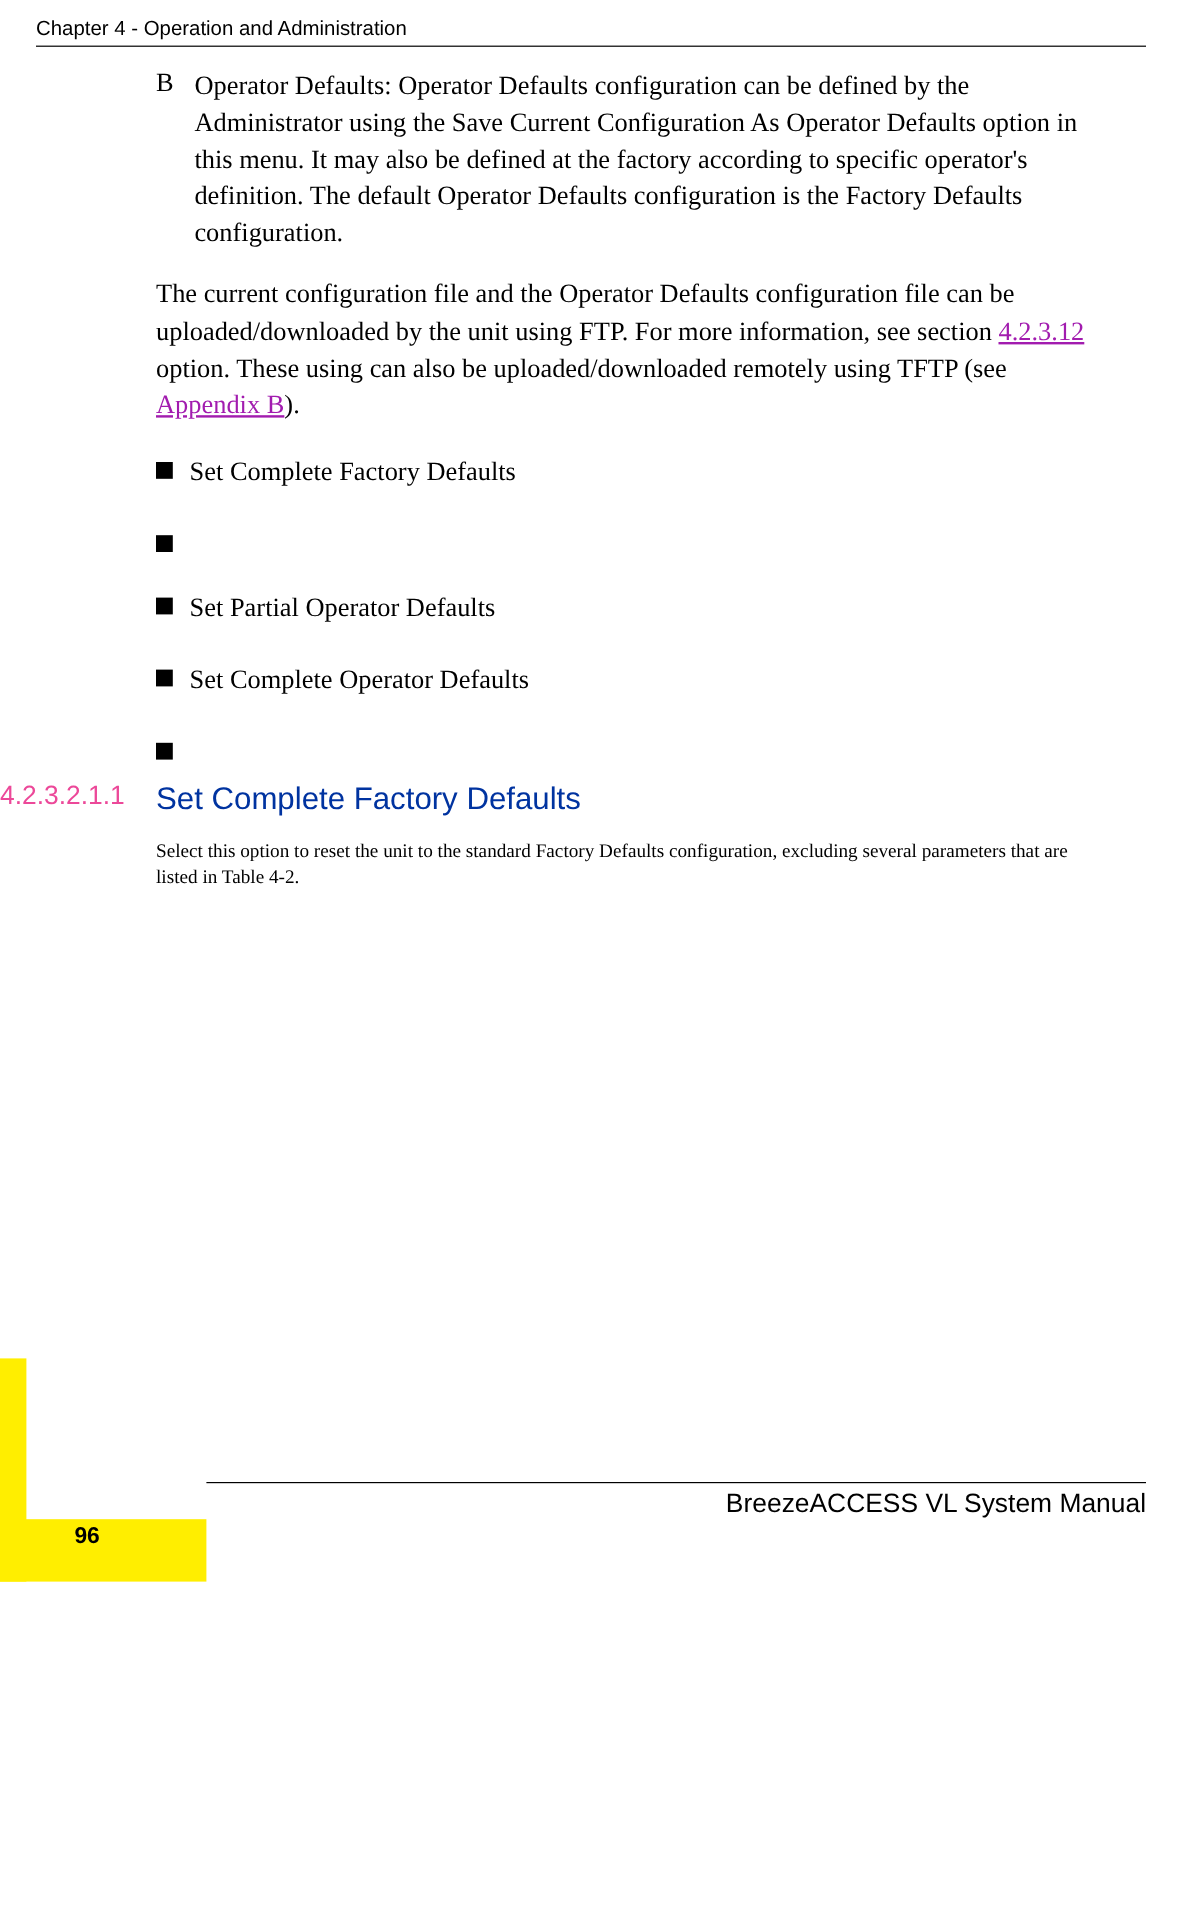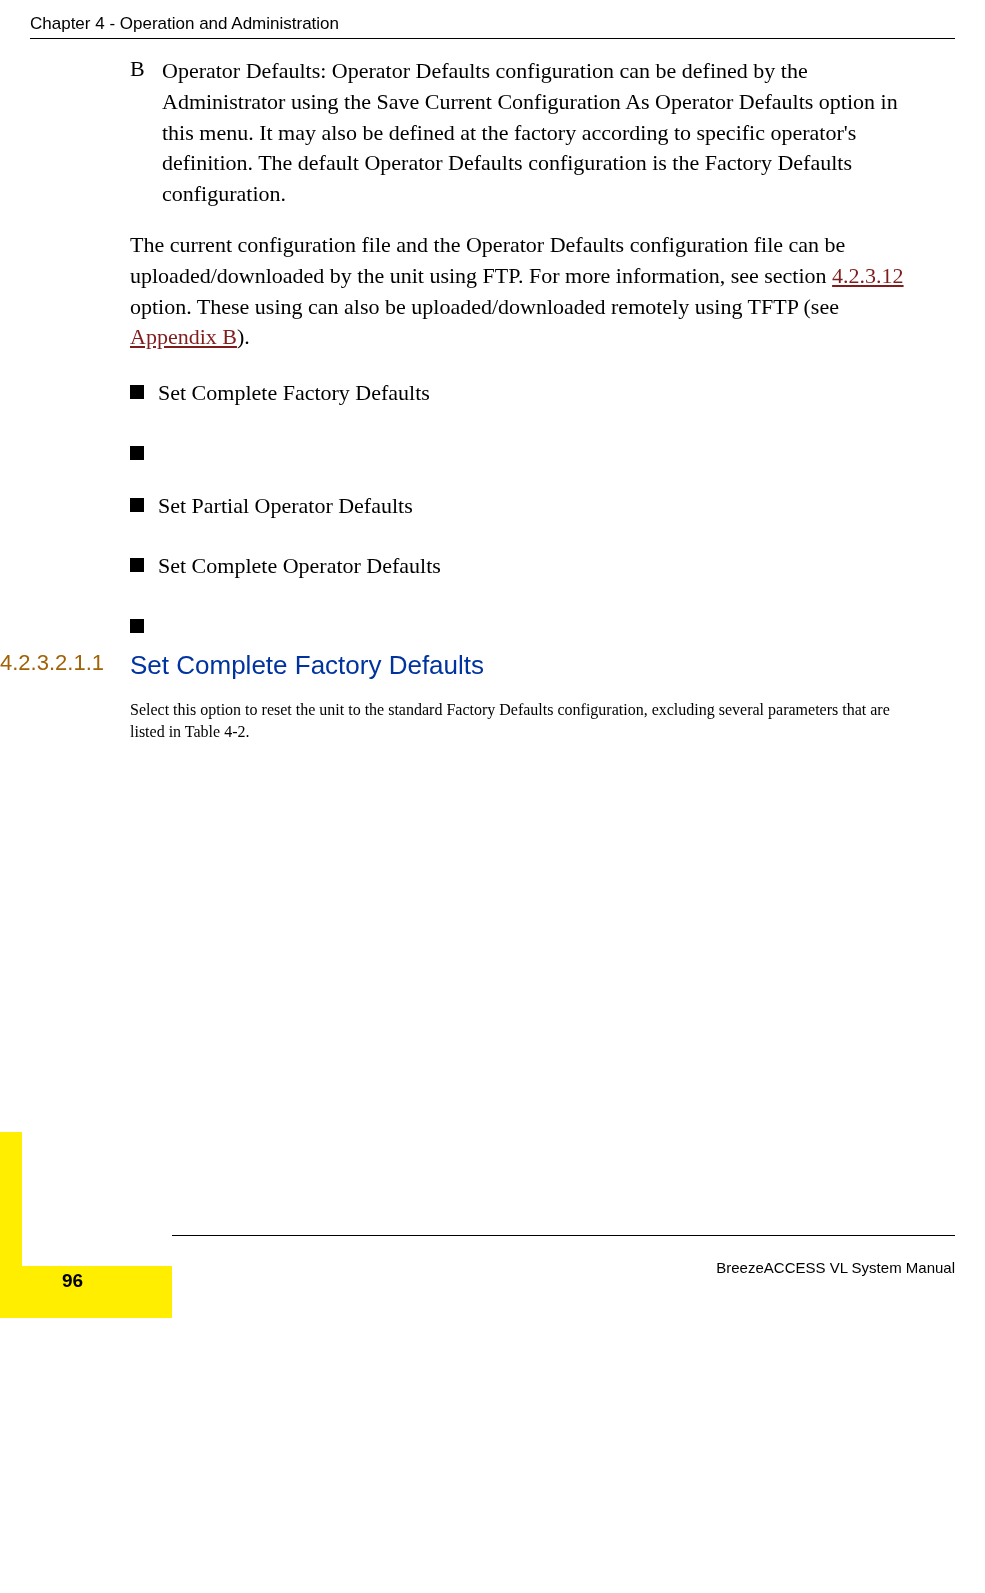--- a/index.html
+++ b/index.html
@@ -47,21 +47,21 @@
     font-size: 22px;
     line-height: 1.4;
     font-family: Liberation Serif, serif;
   }
   .paragraph {
     font-size: 22px;
     line-height: 1.4;
     margin-bottom: 18px;
   }
   .link {
-    color: #7f1d1d;
+    color: #a21caf;
     text-decoration: underline;
   }
   .bullet-list {
     list-style: none;
     padding: 0;
     margin: 26px 0 0 0;
   }
   .bullet-list li {
     display: flex;
     align-items: flex-start;
@@ -81,21 +81,21 @@
     position: absolute;
     top: 650px;
     left: 0;
     right: 60px;
   }
   .heading-num {
     position: absolute;
     left: 0;
     top: 0;
     font-family: Arial, Helvetica, sans-serif;
-    color: #a16207;
+    color: #ec4899;
     font-size: 22px;
     width: 128px;
     text-align: left;
   }
   .heading-title {
     position: absolute;
     left: 130px;
     top: 0;
     font-family: Arial, Helvetica, sans-serif;
     color: #0033a0;
@@ -114,23 +114,23 @@
   .footer-line {
     position: absolute;
     left: 172px;
     right: 30px;
     bottom: 82px;
     border-top: 1.5px solid #000;
   }
   .footer-text {
     position: absolute;
     right: 30px;
-    bottom: 42px;
-    font-family: Arial, Helvetica, sans-serif;
-    font-size: 15px;
+    bottom: 52px;
+    font-family: Arial, Helvetica, sans-serif;
+    font-size: 22px;
     margin-left: 28px;
   }
   .page-number {
     position: absolute;
     left: 62px;
     bottom: 26px;
     font-family: Arial, Helvetica, sans-serif;
     font-weight: bold;
     font-size: 19px;
   }

